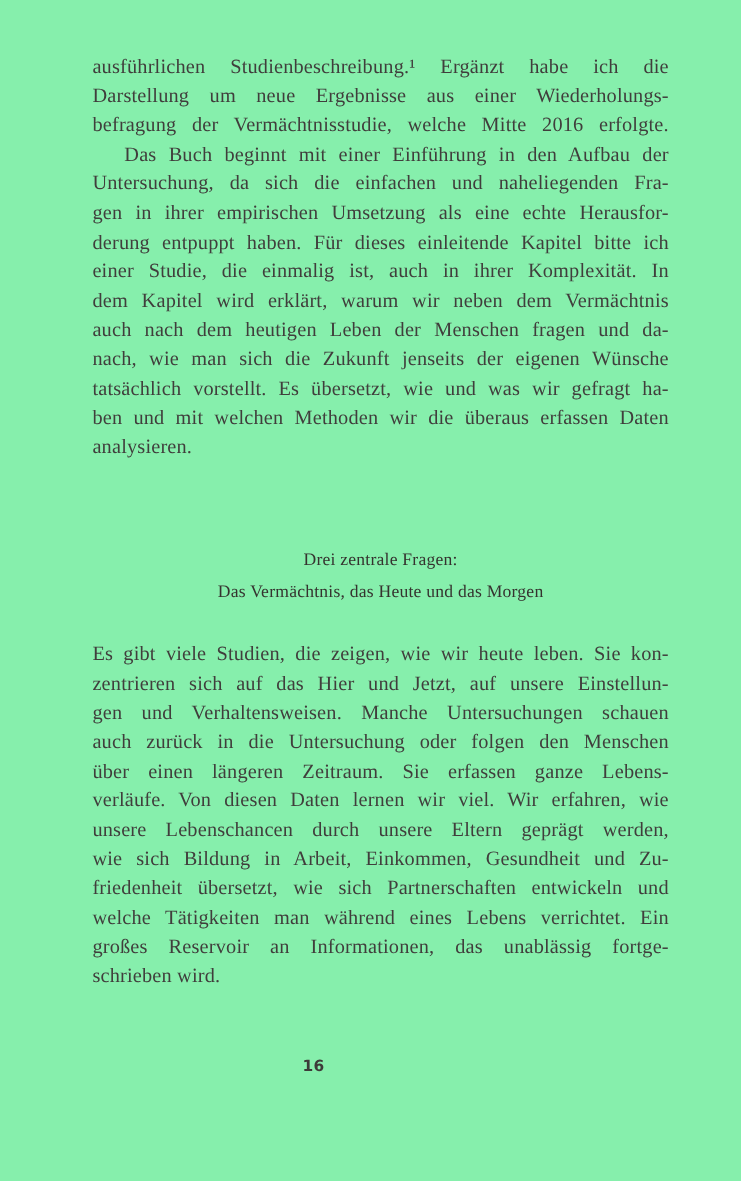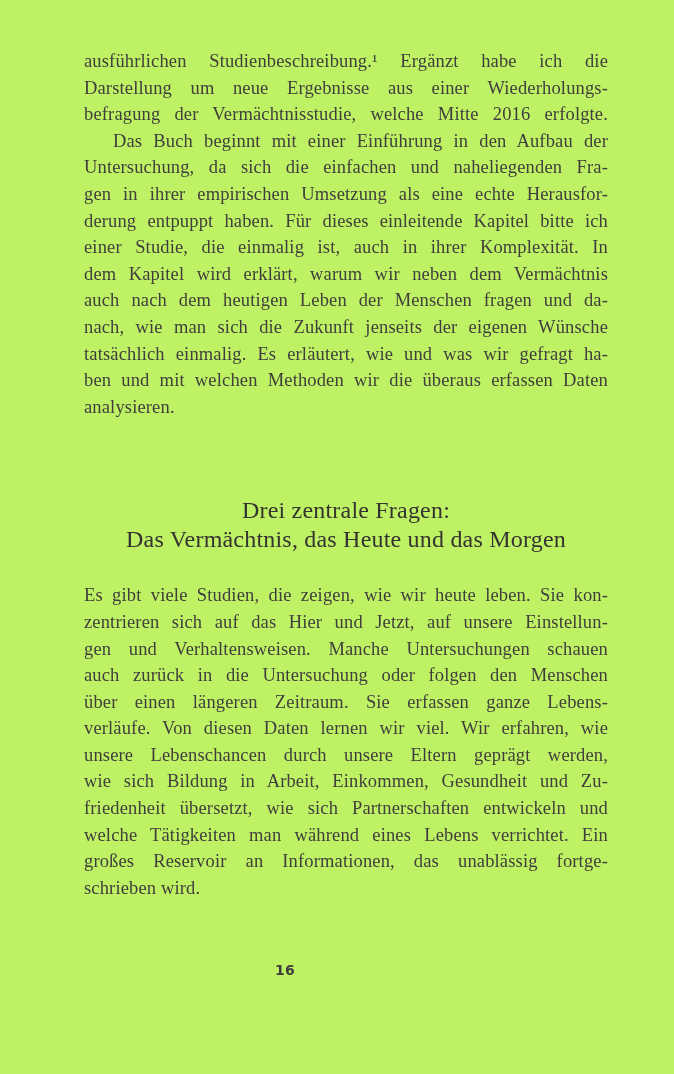--- a/index.html
+++ b/index.html
@@ -4,21 +4,21 @@
 <style>
   html, body {
     margin: 0;
     padding: 0;
     background: #ffffff;
   }
   .page {
     position: relative;
     width: 674px;
     height: 1074px;
-    background: #bef264;
+    background: #86efac;
     font-family: "Liberation Serif", "DejaVu Serif", serif;
     color: #403e3c;
     overflow: hidden;
   }
   .text-block {
     position: absolute;
     left: 84px;
     top: 48px;
     width: 524px;
   }
@@ -33,21 +33,21 @@
   }
   .line.noj { text-align-last: left; }
   .line.indent { text-indent: 29px; }
   .heading {
     margin-top: 76px;
     margin-bottom: 29px;
     text-align: center;
     color: #35332f;
   }
   .heading-line {
-    font-size: 24px;
+    font-size: 16px;
     line-height: 28.5px;
     font-weight: 500;
     letter-spacing: 0.2px;
   }
   .page-number {
     position: absolute;
     top: 962px;
     left: 0;
     width: 570px;
     text-align: center;
@@ -70,21 +70,21 @@
       </div>
       <div class="para">
         <div class="line indent">Das Buch beginnt mit einer Einführung in den Aufbau der</div>
         <div class="line">Untersuchung, da sich die einfachen und naheliegenden Fra-</div>
         <div class="line">gen in ihrer empirischen Umsetzung als eine echte Herausfor-</div>
         <div class="line">derung entpuppt haben. Für dieses einleitende Kapitel bitte ich</div>
         <div class="line">einer Studie, die einmalig ist, auch in ihrer Komplexität. In</div>
         <div class="line">dem Kapitel wird erklärt, warum wir neben dem Vermächtnis</div>
         <div class="line">auch nach dem heutigen Leben der Menschen fragen und da-</div>
         <div class="line">nach, wie man sich die Zukunft jenseits der eigenen Wünsche</div>
-        <div class="line">tatsächlich einmalig. Es erläutert, wie und was wir gefragt ha-</div>
+        <div class="line">tatsächlich vorstellt. Es übersetzt, wie und was wir gefragt ha-</div>
         <div class="line">ben und mit welchen Methoden wir die überaus erfassen Daten</div>
         <div class="line noj">analysieren.</div>
       </div>
       <div class="heading">
         <div class="heading-line">Drei zentrale Fragen:</div>
         <div class="heading-line">Das Vermächtnis, das Heute und das Morgen</div>
       </div>
       <div class="para">
         <div class="line">Es gibt viele Studien, die zeigen, wie wir heute leben. Sie kon-</div>
         <div class="line">zentrieren sich auf das Hier und Jetzt, auf unsere Einstellun-</div>

